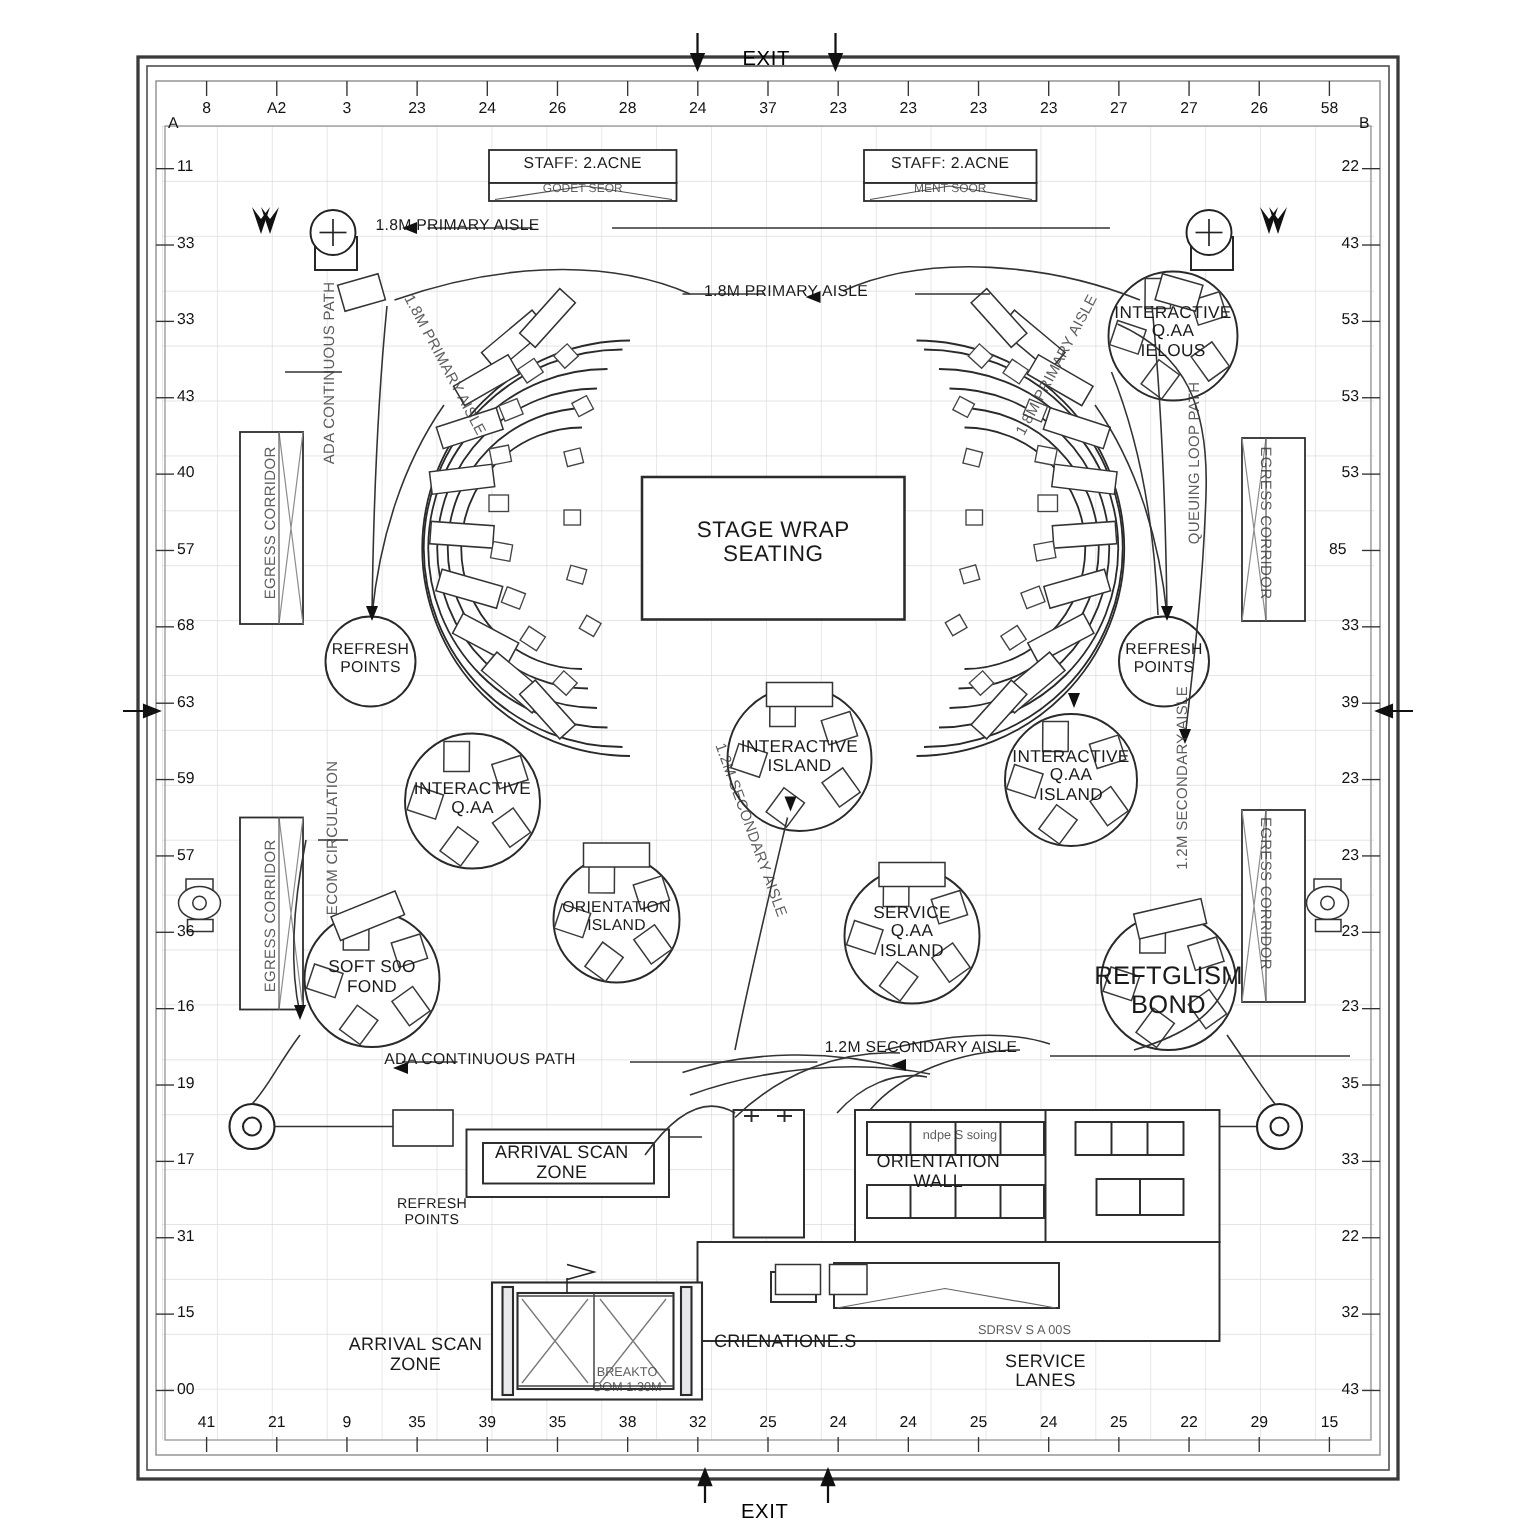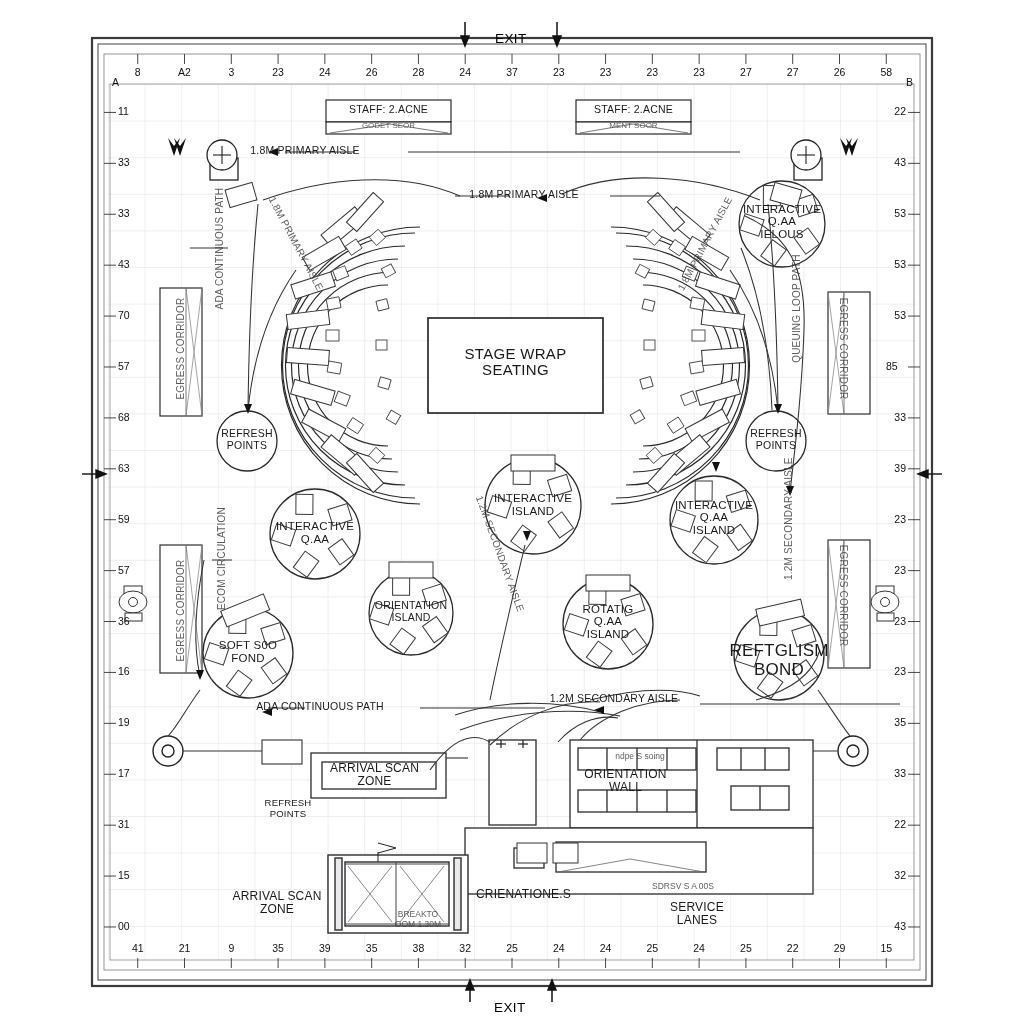--- a/index.html
+++ b/index.html
@@ -531,21 +531,21 @@
       <div class="tick" style="left: 870.269px; top: 66px; width: 32px;">58</div>
       <div class="tick" style="left: 870.269px; top: 942px; width: 32px;">15</div>
       <div class="ticky" style="left: 118px; top: 105.436px;">11</div>
       <div class="ticky" style="left: 886px; top: 105.436px; text-align: right; width: 20px;">22</div>
       <div class="ticky" style="left: 118px; top: 156.345px;">33</div>
       <div class="ticky" style="left: 886px; top: 156.345px; text-align: right; width: 20px;">43</div>
       <div class="ticky" style="left: 118px; top: 207.255px;">33</div>
       <div class="ticky" style="left: 886px; top: 207.255px; text-align: right; width: 20px;">53</div>
       <div class="ticky" style="left: 118px; top: 258.164px;">43</div>
       <div class="ticky" style="left: 886px; top: 258.164px; text-align: right; width: 20px;">53</div>
-      <div class="ticky" style="left: 118px; top: 309.073px;">70</div>
+      <div class="ticky" style="left: 118px; top: 309.073px;">40</div>
       <div class="ticky" style="left: 886px; top: 309.073px; text-align: right; width: 20px;">53</div>
       <div class="ticky" style="left: 118px; top: 359.982px;">57</div>
       <div class="ticky" style="left: 886px; top: 359.982px; width: 20px;">85</div>
       <div class="ticky" style="left: 118px; top: 410.891px;">68</div>
       <div class="ticky" style="left: 886px; top: 410.891px; text-align: right; width: 20px;">33</div>
       <div class="ticky" style="left: 118px; top: 461.8px;">63</div>
       <div class="ticky" style="left: 886px; top: 461.8px; text-align: right; width: 20px;">39</div>
       <div class="ticky" style="left: 118px; top: 512.709px;">59</div>
       <div class="ticky" style="left: 886px; top: 512.709px; text-align: right; width: 20px;">23</div>
       <div class="ticky" style="left: 118px; top: 563.618px;">57</div>
@@ -573,21 +573,21 @@
 POINTS</div>
       <div class="lbl room" style="left: 245px; top: 519.74px; width: 140px;;font-size:11.5px">INTERACTIVE
 Q.AA</div>
       <div class="lbl room" style="left: 463px; top: 491.74px; width: 140px;;font-size:11.5px">INTERACTIVE
 ISLAND</div>
       <div class="lbl room" style="left: 644px; top: 498.61px; width: 140px;;font-size:11.5px">INTERACTIVE
 Q.AA
 ISLAND</div>
       <div class="lbl room" style="left: 341px; top: 599.98px; width: 140px;;font-size:10.5px">ORIENTATION
 ISLAND</div>
-      <div class="lbl room" style="left: 538px; top: 602.61px; width: 140px;;font-size:11.5px">ROTATIG
+      <div class="lbl room" style="left: 538px; top: 602.61px; width: 140px;;font-size:11.5px">SERVICE
 Q.AA
 ISLAND</div>
       <div class="lbl room" style="left: 178px; top: 638.74px; width: 140px;;font-size:11.5px">SOFT S0O
 FOND</div>
       <div class="lbl room" style="left: 709px; top: 640.74px; width: 140px;;font-size:17px">REFTGLISM
 BOND</div>
       <div class="lbl big" style="left: 428px; top: 345.5px; width: 175px;;font-size:15px;font-weight:400">STAGE WRAP
 SEATING</div>
       <div class="lbl room" style="left: 326px; top: 104px; width: 125px;;font-size:10.5px">STAFF: 2.ACNE</div>
       <div class="lbl small garble" style="left: 326px; top: 122px; width: 125px;;font-size:8px">GODET SEOR</div>

